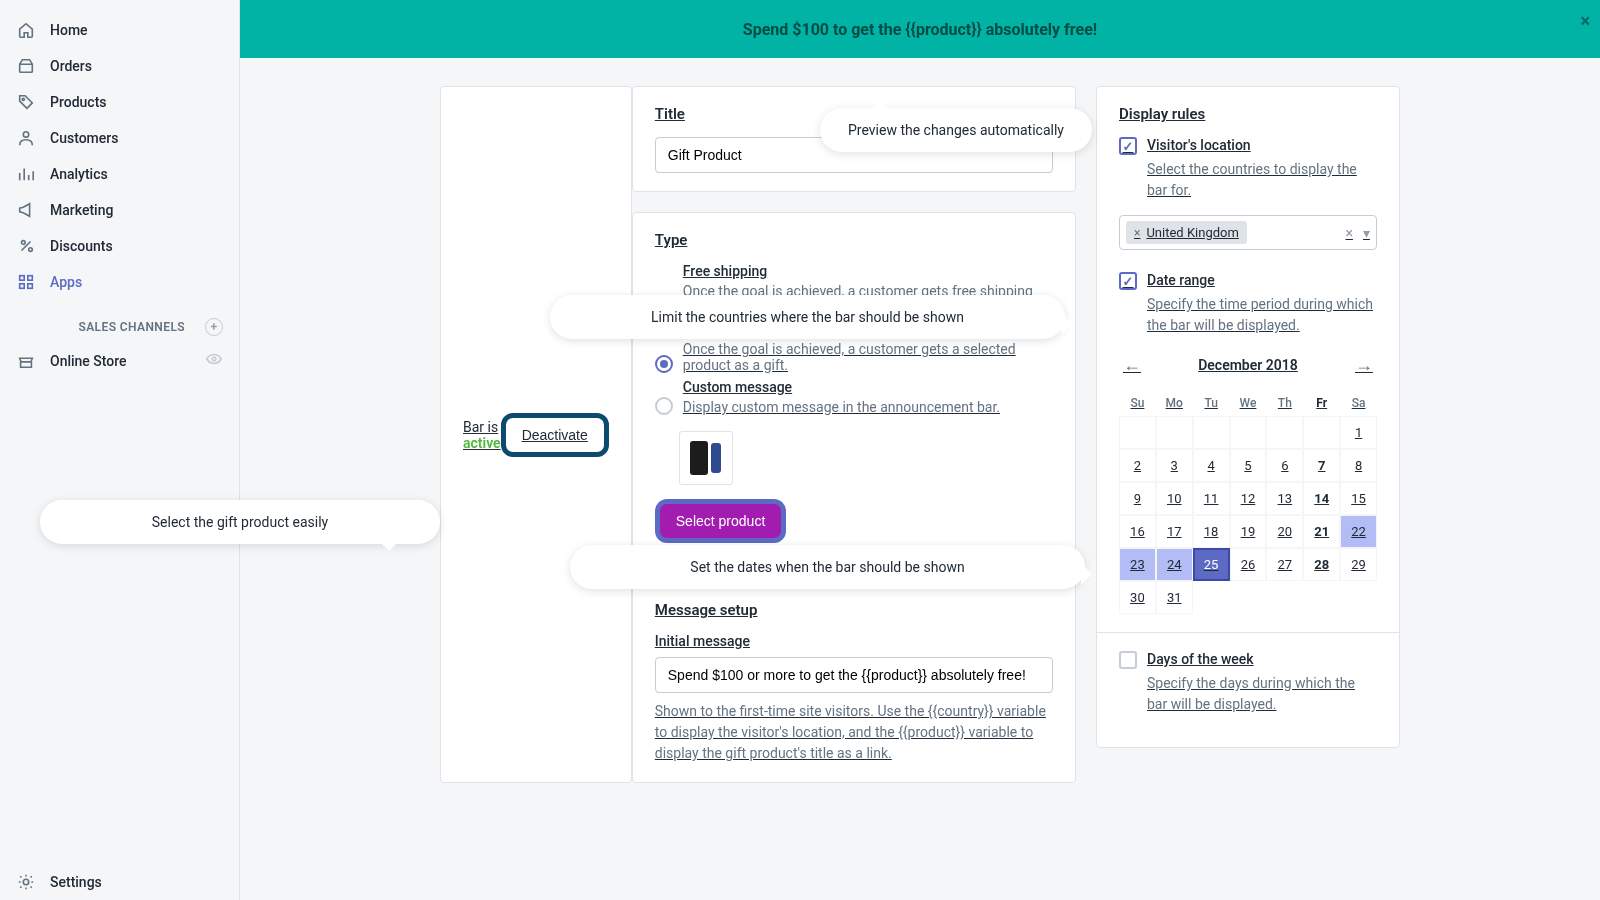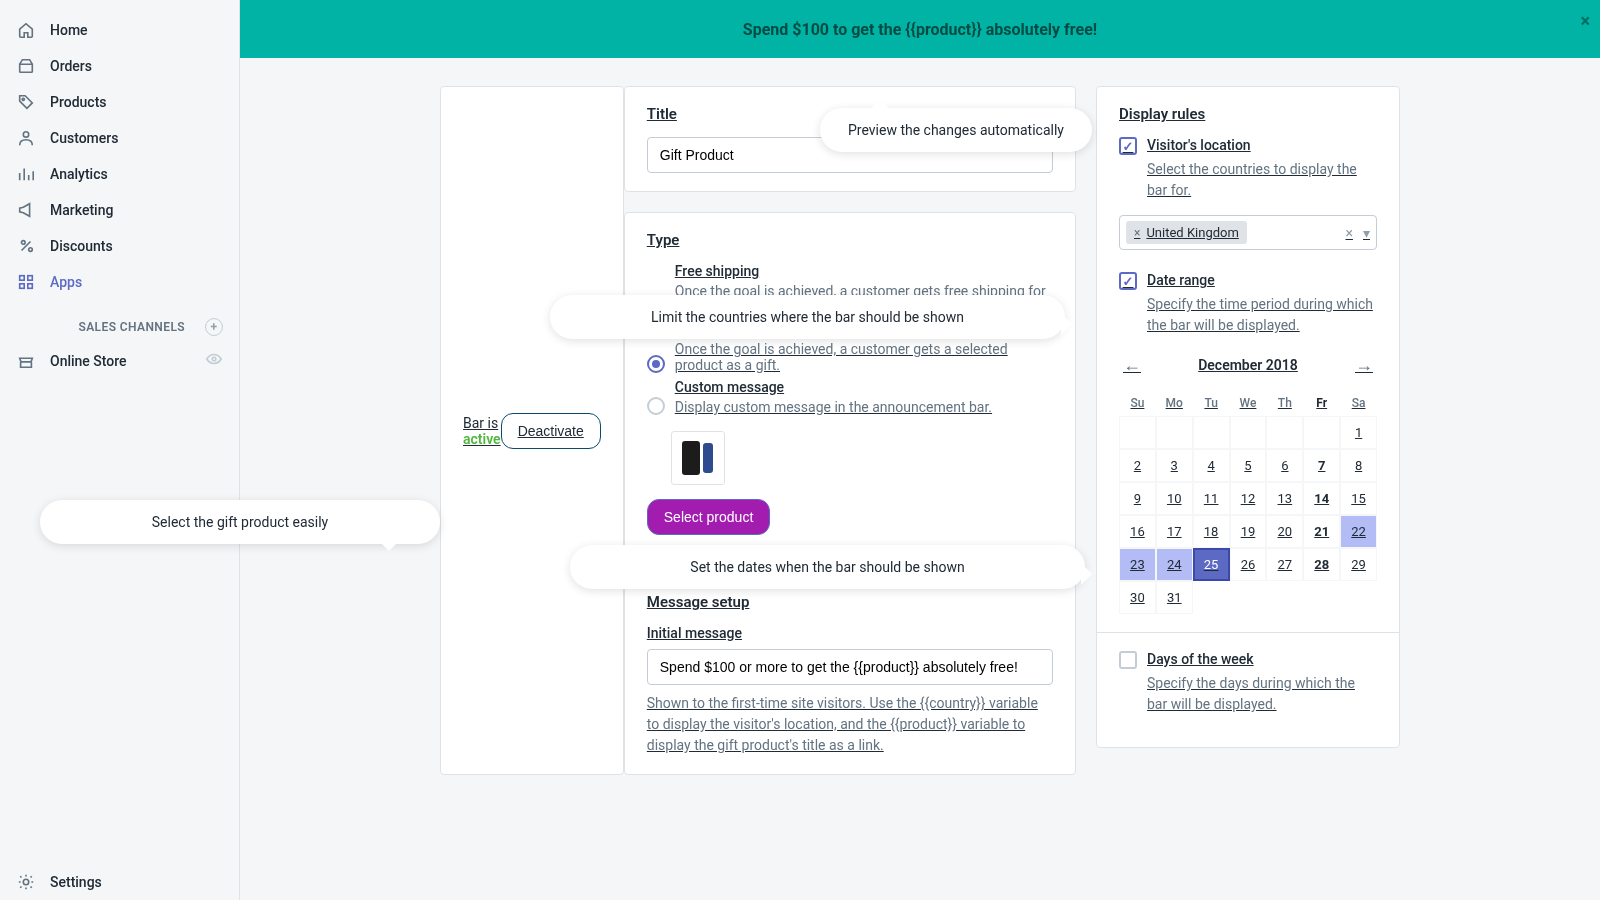--- a/index.html
+++ b/index.html
@@ -80,21 +80,21 @@
   border: 1px solid #dfe3e8;
   border-radius: 4px;
 }
 .status-card {
   display: flex;
   align-items: center;
   justify-content: space-between;
   padding: 18px 22px;
 }
 .btn {
-  border: 1px solid #0c4a6e;
+  border: 5px solid #0c4a6e;
   background: #fff;
   color: #212b36;
   padding: 9px 16px;
   border-radius: 12px;
   cursor: pointer;
   font-size: 14px;
   font-weight: 500;
 }
 .btn-primary {
   background: #a21caf;

